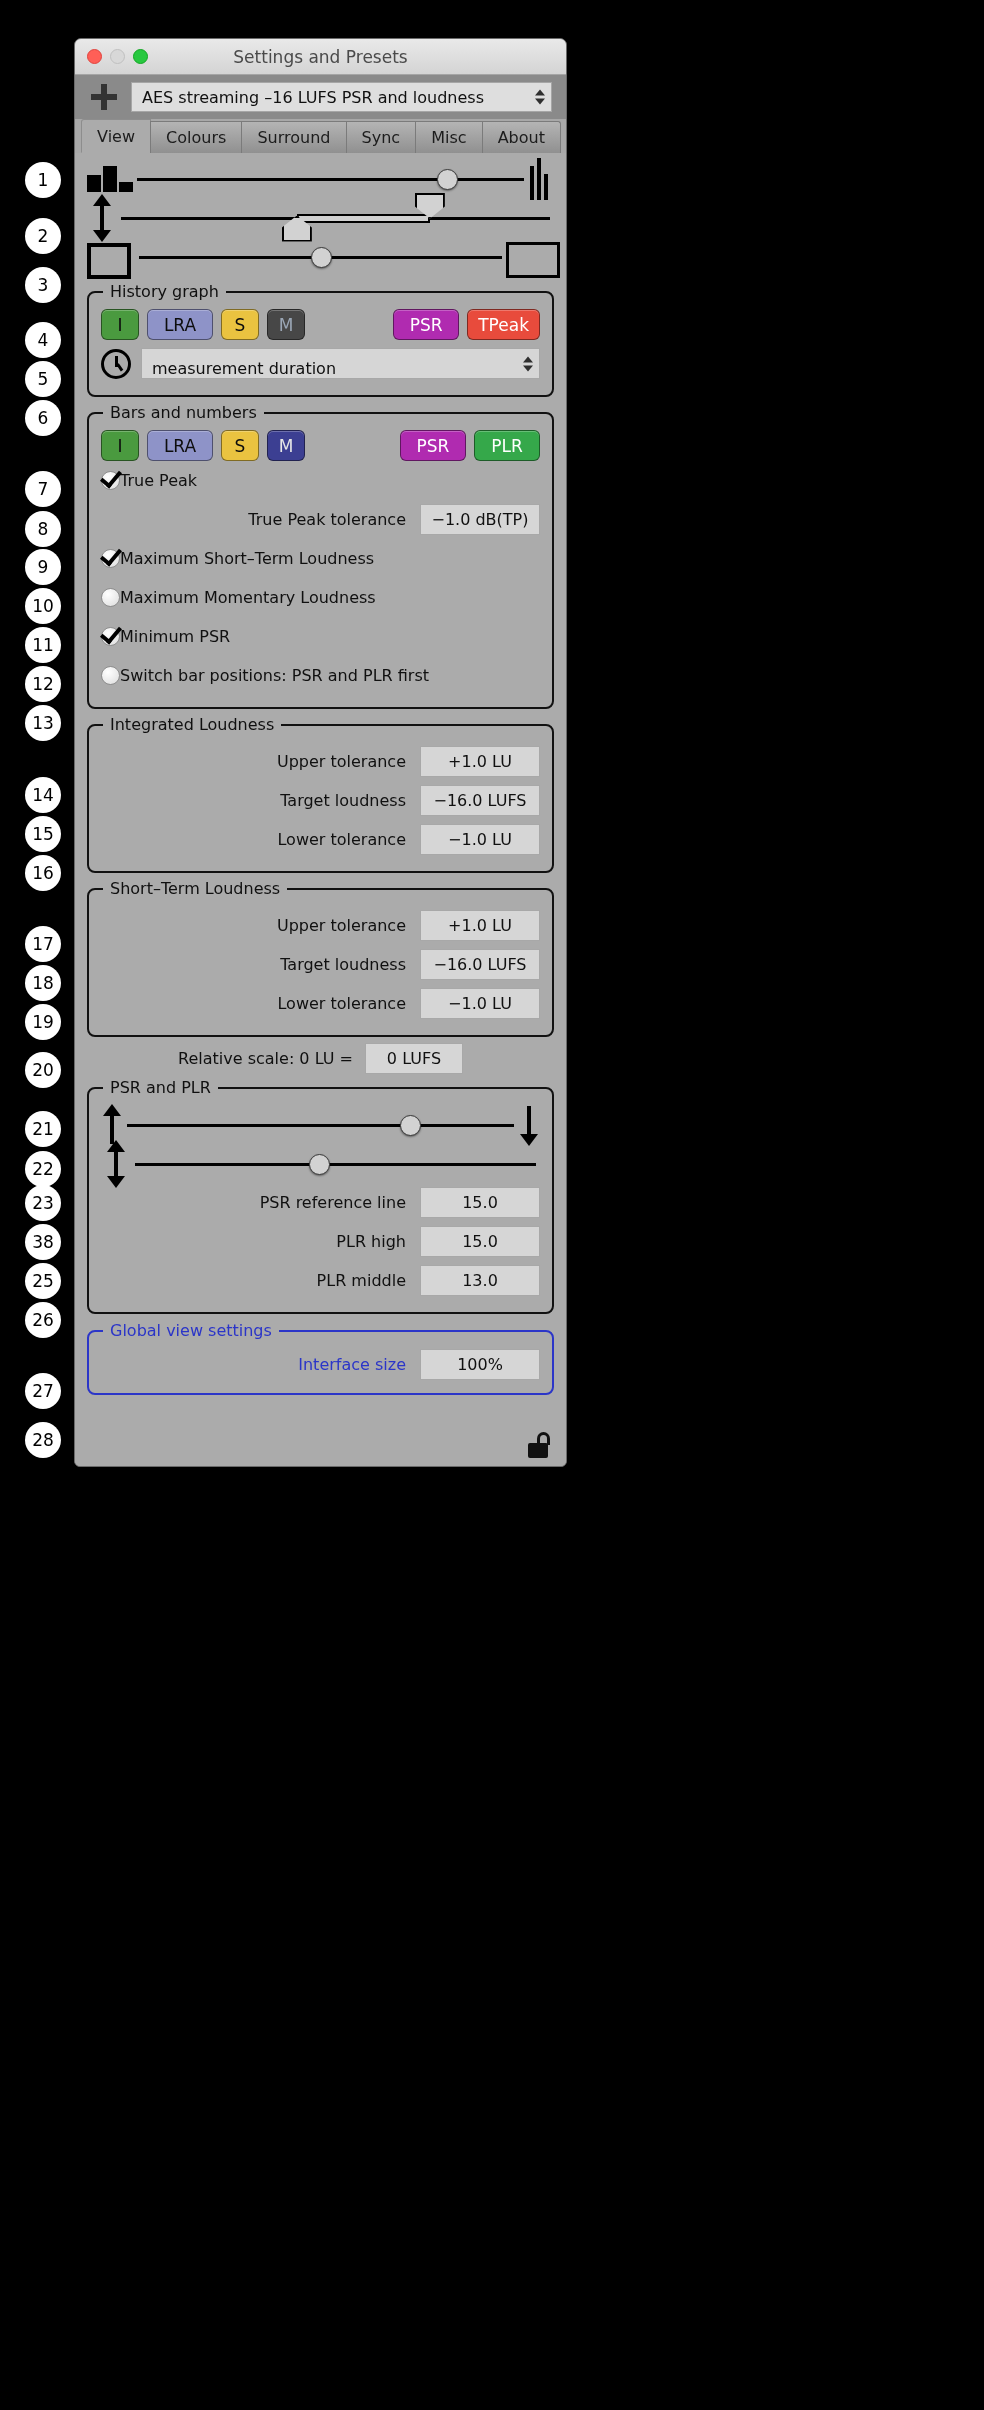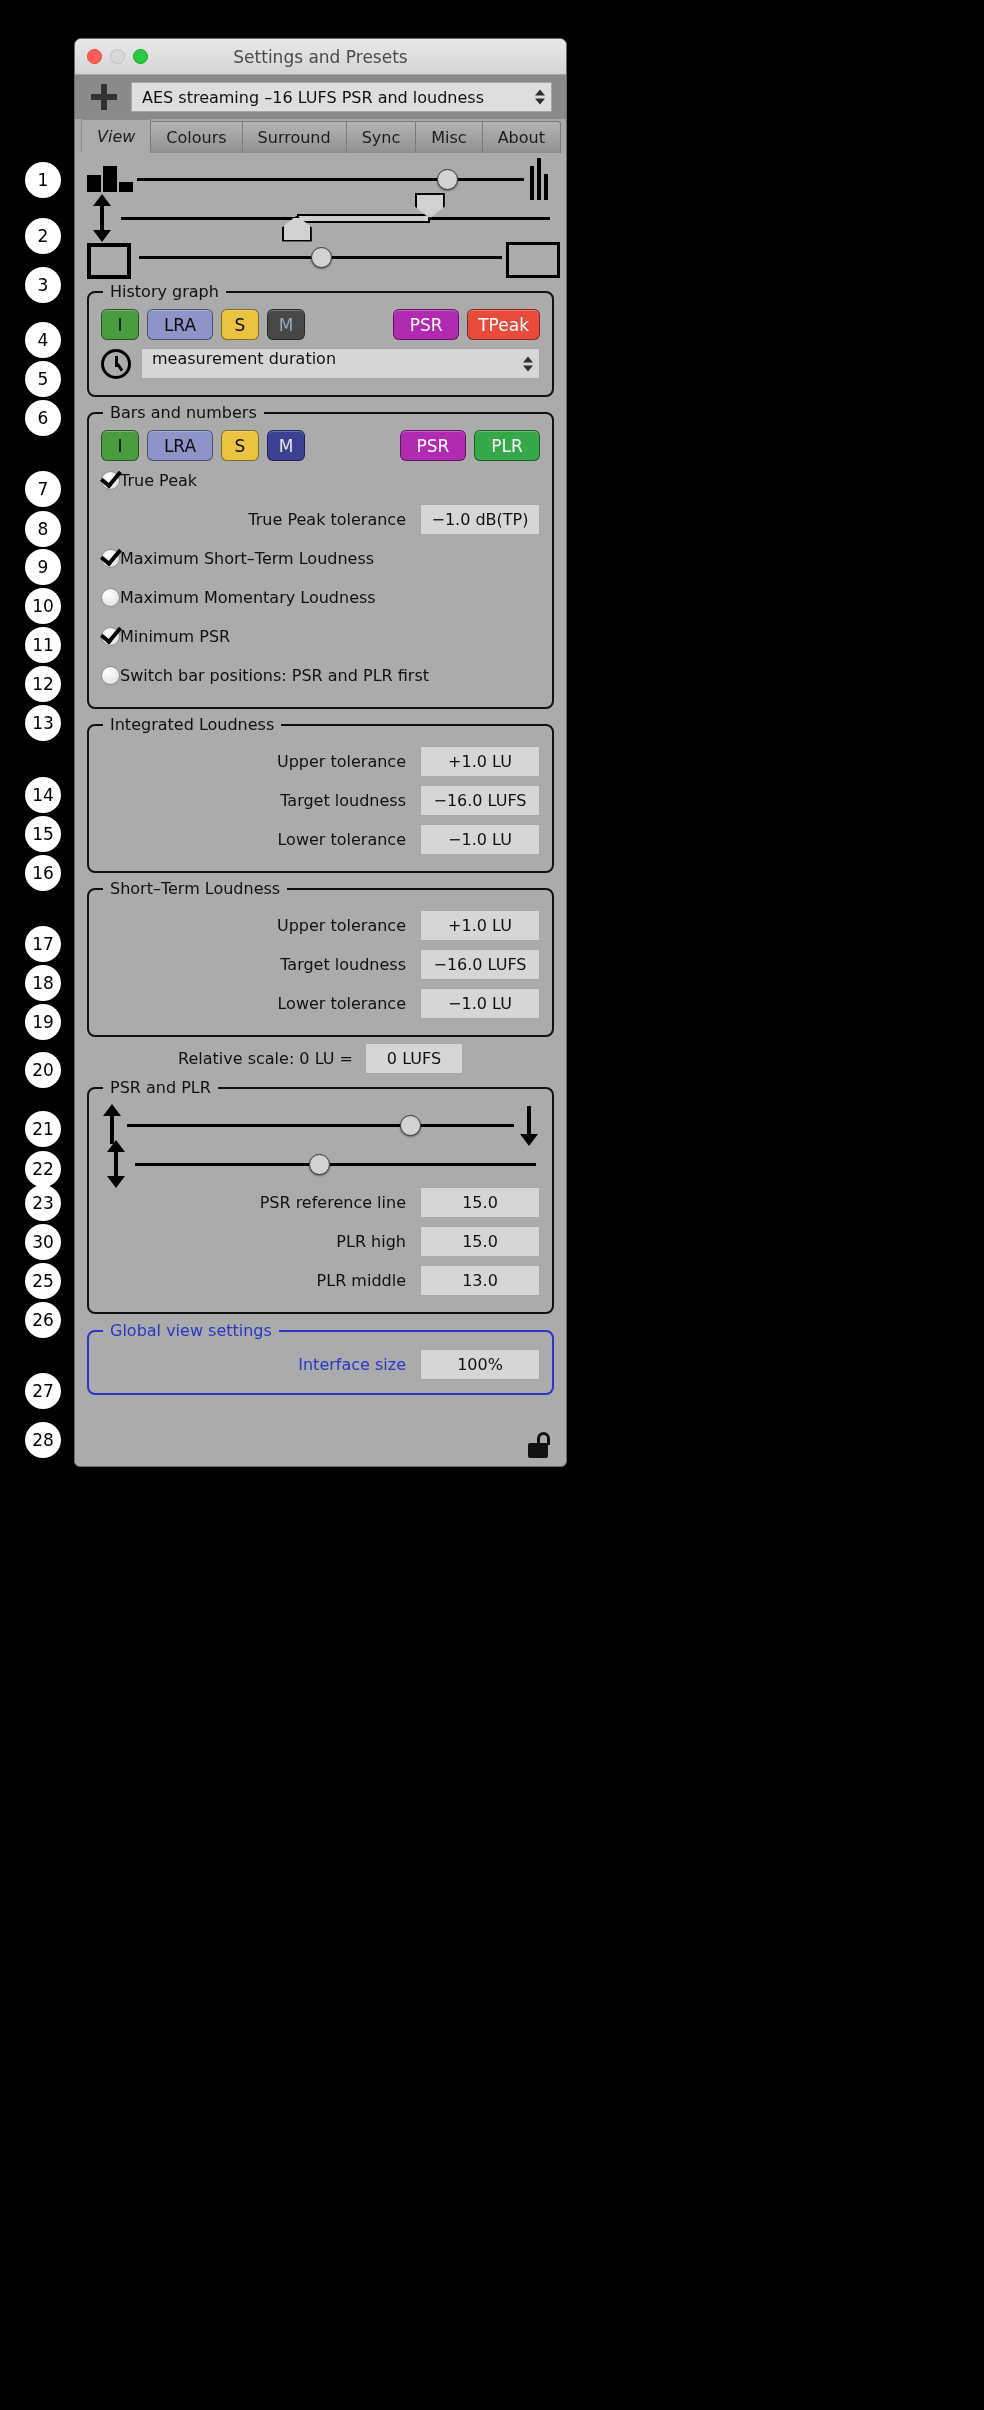--- a/index.html
+++ b/index.html
@@ -131,21 +131,21 @@
     border-bottom: none;
     margin-right: -1px;
     cursor: default;
   }
   .tab.active {
     background: #ababab;
     border-color: #8d8d8d;
     border-bottom: 1px solid #ababab;
     height: 34px;
   }
-  .tab:first-child { border-radius: 3px 0 0 0; font-style: italic; }
+  .tab:first-child { border-radius: 3px 0 0 0; }
   .tab:last-child  { border-radius: 0 3px 0 0; }
 
   
   .body {
     background: #ababab;
     padding: 6px 12px 8px 12px;
     position: relative;
     height: calc(100% - 36px - 44px - 34px);
   }
 
@@ -301,21 +301,21 @@
   }
   .fieldrow { display: flex; align-items: center; height: 39px; }
   .fieldrow .label-right { flex: 1 1 auto; }
   .fieldrow .field { flex: 0 0 120px; }
 
   .combo {
     flex: 1 1 auto;
     background: #d6d6d6;
     border: 1px solid #a8a8a8;
     height: 31px;
-    display: flex; align-items: flex-start;
+    display: flex; align-items: flex-end;
     padding: 0 34px 0 10px;
     font-size: 16px; color: #101010;
     position: relative;
     margin-left: 10px;
   }
   .numfield {
     background: #d6d6d6;
     border: 1px solid #a8a8a8;
     height: 31px;
     width: 130px;
@@ -383,21 +383,21 @@
     <div class="callout" style="top:777px">14</div>
     <div class="callout" style="top:816px">15</div>
     <div class="callout" style="top:855px">16</div>
     <div class="callout" style="top:926px">17</div>
     <div class="callout" style="top:965px">18</div>
     <div class="callout" style="top:1004px">19</div>
     <div class="callout" style="top:1052px">20</div>
     <div class="callout" style="top:1111px">21</div>
     <div class="callout" style="top:1151px">22</div>
     <div class="callout" style="top:1185px">23</div>
-    <div class="callout" style="top:1224px">30</div>
+    <div class="callout" style="top:1224px">38</div>
     <div class="callout" style="top:1263px">25</div>
     <div class="callout" style="top:1302px">26</div>
     <div class="callout" style="top:1373px">27</div>
     <div class="callout" style="top:1422px">28</div>
   </div>
 
   <div class="window">
 
     <div class="titlebar">
       <div class="traffic">

